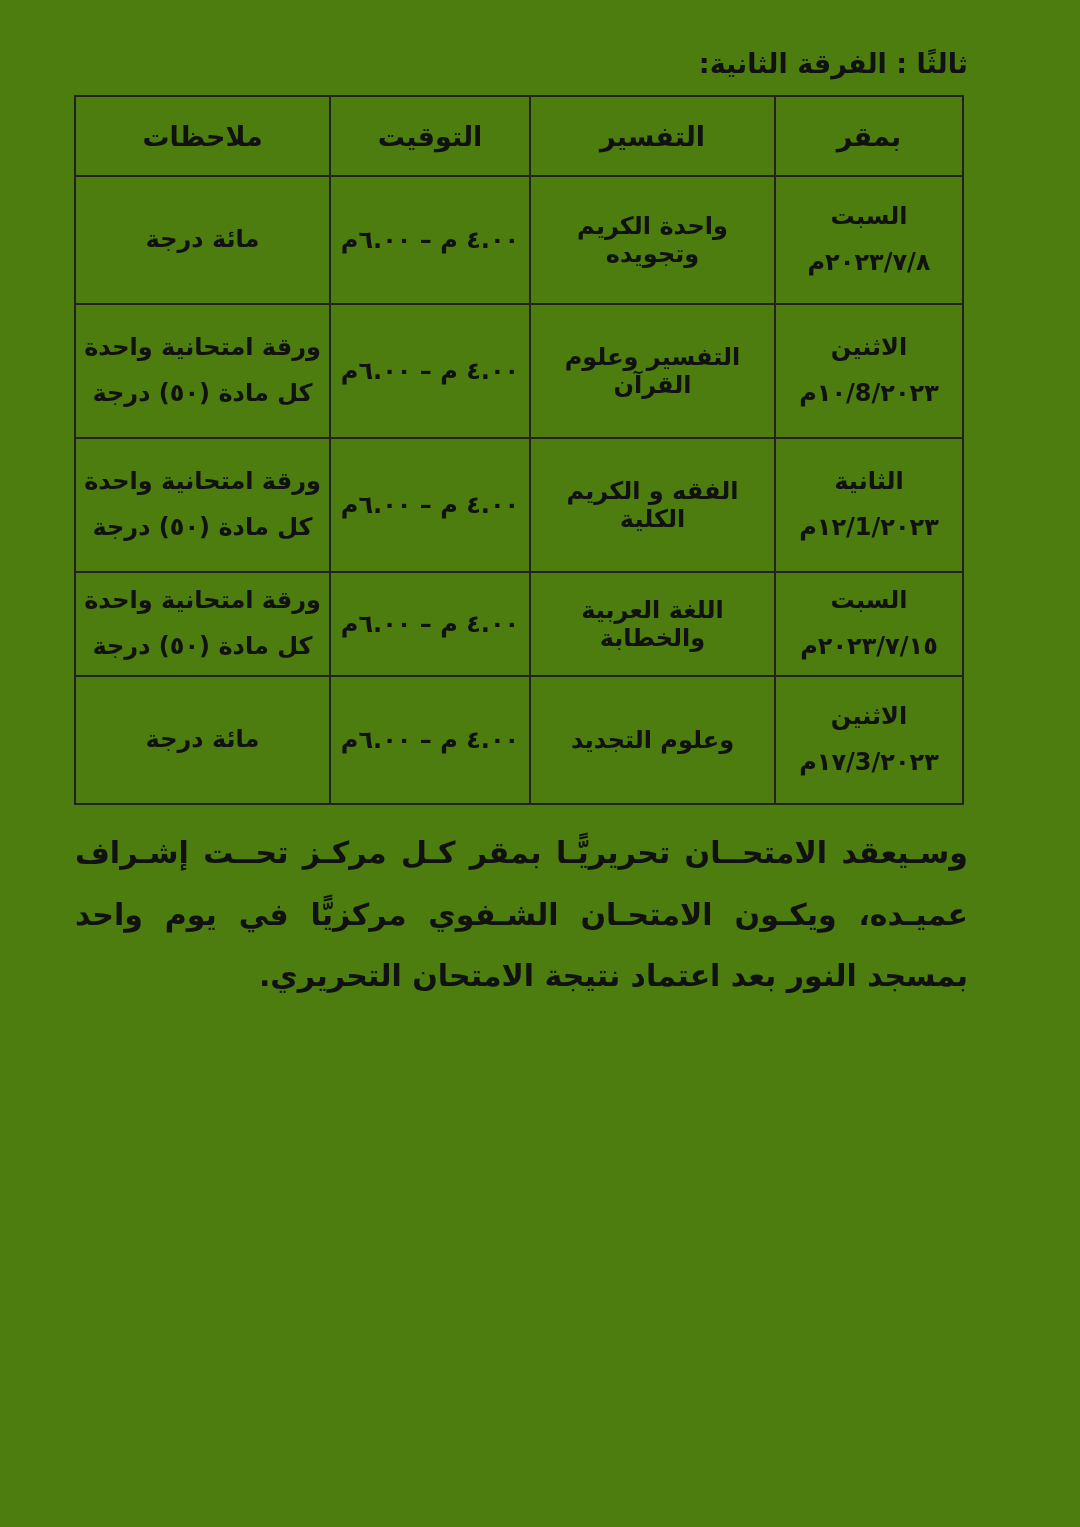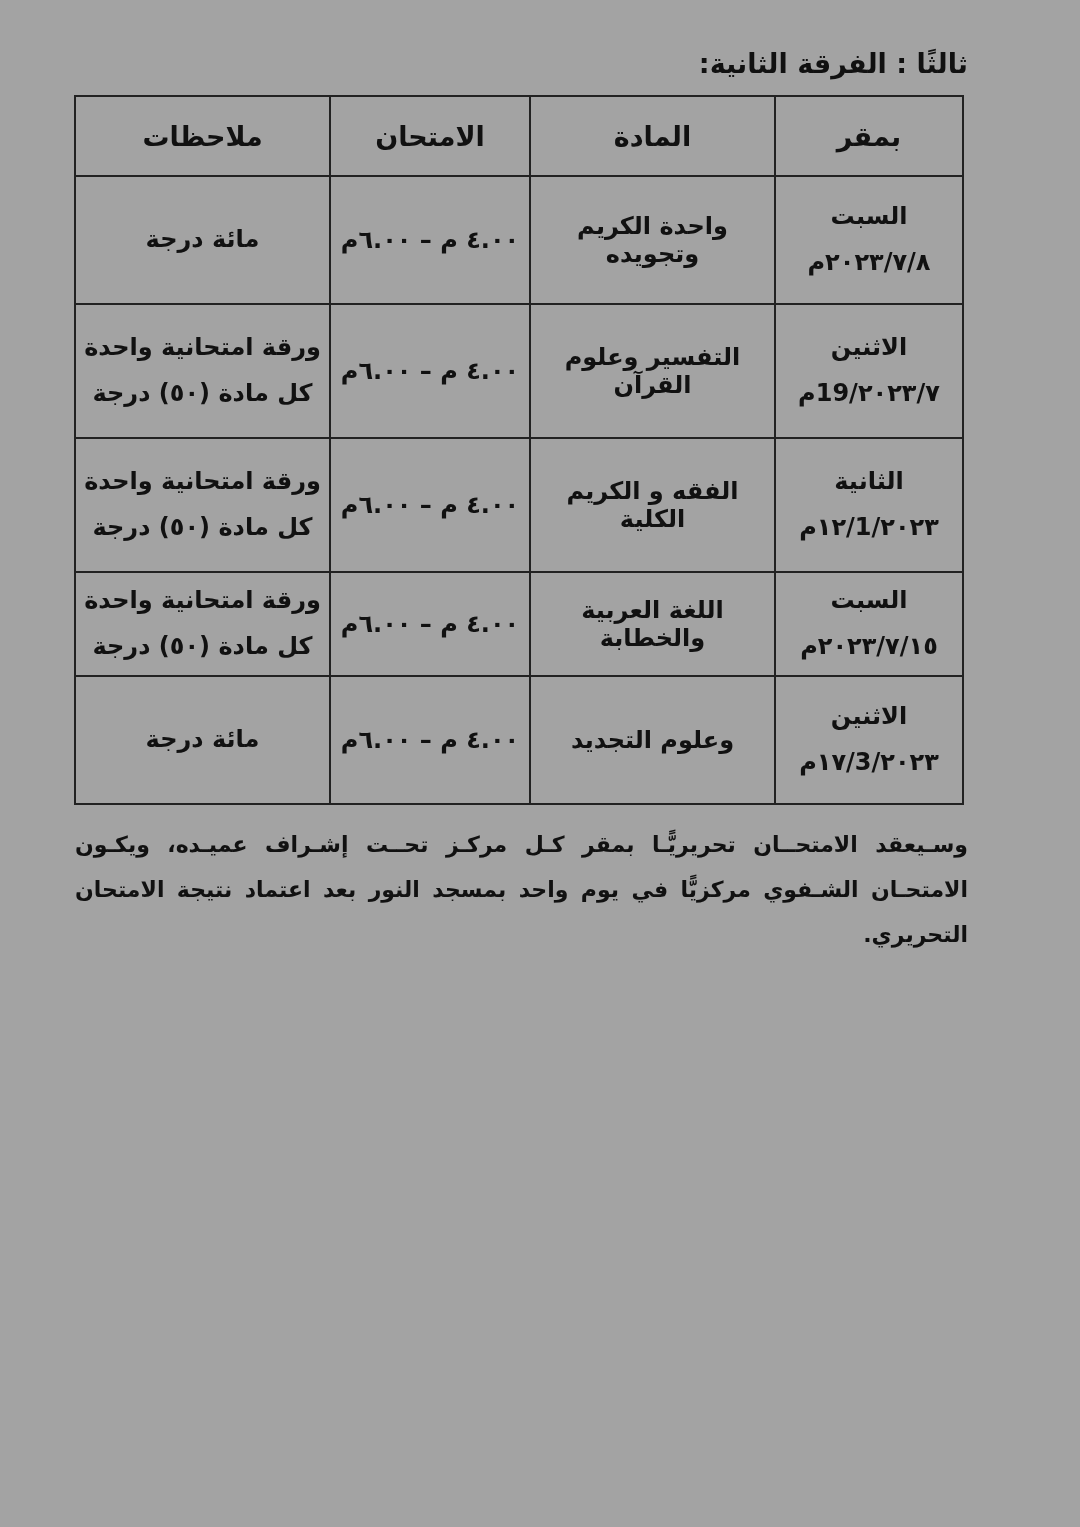--- a/index.html
+++ b/index.html
@@ -7,21 +7,21 @@
     width: 1080px;
     background: #ffffff;
     font-family: "DejaVu Sans", "Liberation Sans", sans-serif;
     direction: rtl;
     color: #111111;
   }
   .page {
     position: relative;
     width: 1080px;
     height: 1527px;
-    background: #a3a3a3;
+    background: #4d7c0f;
     overflow: hidden;
   }
   .heading {
     position: absolute;
     top: 48px;
     right: 112px;
     font-size: 27px;
     font-weight: bold;
     letter-spacing: 0.5px;
   }
@@ -55,21 +55,21 @@
   tr.r-tall   td { height: 134px; }
   tr.r-mid    td { height: 128px; }
   tr.r-short  td { height: 104px; }
   .day-cell .line { line-height: 1.9; }
   .notes-cell .line { line-height: 1.9; }
   .footer {
     position: absolute;
     top: 822px;
     right: 112px;
     left: 75px;
-    font-size: 22px;
+    font-size: 30px;
     font-weight: bold;
     line-height: 2.05;
     text-align: justify;
   }
 </style>
 </head>
 <body>
 
 <div class="page">
 
@@ -78,22 +78,22 @@
   <table class="schedule">
     <colgroup>
       <col class="col-day">
       <col class="col-subj">
       <col class="col-time">
       <col class="col-notes">
     </colgroup>
     <thead>
       <tr>
         <th>بمقر</th>
-        <th>المادة</th>
-        <th>الامتحان</th>
+        <th>التفسير</th>
+        <th>التوقيت</th>
         <th>ملاحظات</th>
       </tr>
     </thead>
     <tbody>
 
       <tr class="r-mid">
         <td class="day-cell">
           <div class="line">السبت</div>
           <div class="line">٢٠٢٣/٧/٨م</div>
         </td>
@@ -101,21 +101,21 @@
         <td>٤.٠٠ م – ٦.٠٠م</td>
         <td class="notes-cell">
           <div class="line">مائة درجة</div>
           <div class="line"></div>
         </td>
       </tr>
 
       <tr class="r-tall">
         <td class="day-cell">
           <div class="line">الاثنين</div>
-          <div class="line">٢٠٢٣/٧/19م</div>
+          <div class="line">٢٠٢٣/8/١٠م</div>
         </td>
         <td>التفسير  وعلوم القرآن</td>
         <td>٤.٠٠ م – ٦.٠٠م</td>
         <td class="notes-cell">
           <div class="line">ورقة امتحانية واحدة</div>
           <div class="line">كل مادة (٥٠) درجة</div>
         </td>
       </tr>
 
       <tr class="r-tall">

